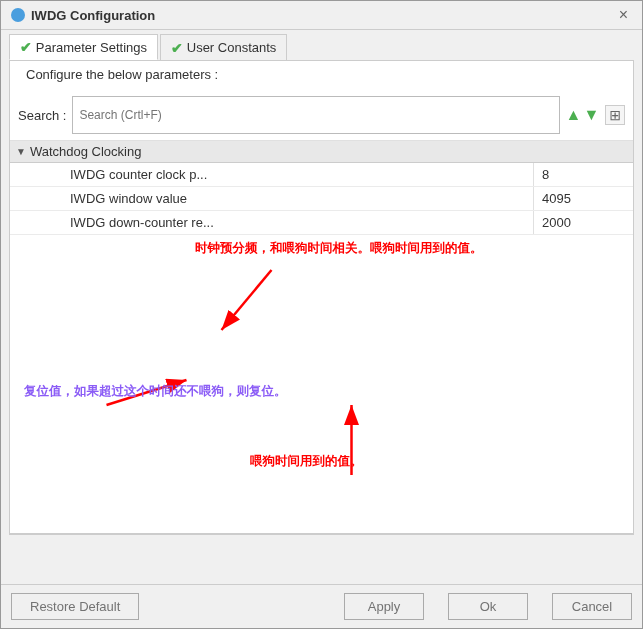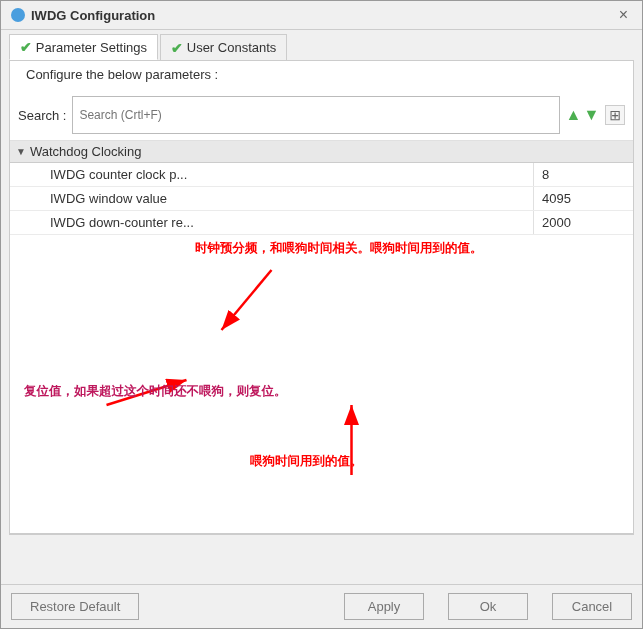--- a/index.html
+++ b/index.html
@@ -156,20 +156,21 @@
       color: #333;
     }
     .expand-icon {
       font-size: 10px;
       color: #555;
     }
     .param-row {
       display: flex;
       border-bottom: 1px solid #ebebeb;
       font-size: 13px;
+      padding-left: 20px;
     }
     .param-name {
       flex: 1;
       padding: 4px 8px 4px 40px;
       color: #333;
     }
     .param-value {
       width: 100px;
       padding: 4px 8px;
       color: #333;
@@ -279,21 +280,21 @@
 
           <line x1="260" y1="35" x2="210" y2="95" stroke="red" stroke-width="2.5" marker-end="url(#arrowhead)"></line>
 
           <line x1="95" y1="170" x2="175" y2="145" stroke="red" stroke-width="2.5" marker-end="url(#arrowhead)"></line>
 
           <line x1="340" y1="240" x2="340" y2="170" stroke="red" stroke-width="2.5" marker-end="url(#arrowhead)"></line>
         </svg>
 
         <div style="position:absolute; top:5px; left:185px; color:red; font-size:12.5px; font-weight:bold; white-space:nowrap;">时钟预分频，和喂狗时间相关。喂狗时间用到的值。</div>
 
-        <div style="position:absolute; top:148px; left:14px; color:#be185d; font-size:12.5px; font-weight:bold; white-space:nowrap;">复位值，如果超过这个时间还不喂狗，则复位。</div>
+        <div style="position:absolute; top:148px; left:14px; color:#8b5cf6; font-size:12.5px; font-weight:bold; white-space:nowrap;">复位值，如果超过这个时间还不喂狗，则复位。</div>
 
         <div style="position:absolute; top:218px; left:240px; color:red; font-size:12.5px; font-weight:bold; white-space:nowrap;">喂狗时间用到的值。</div>
       </div>
     </div>
   </div>
 
   <div class="bottom-strip"></div>
 
   <div class="footer">
     <button class="footer-btn">Restore Default</button>

